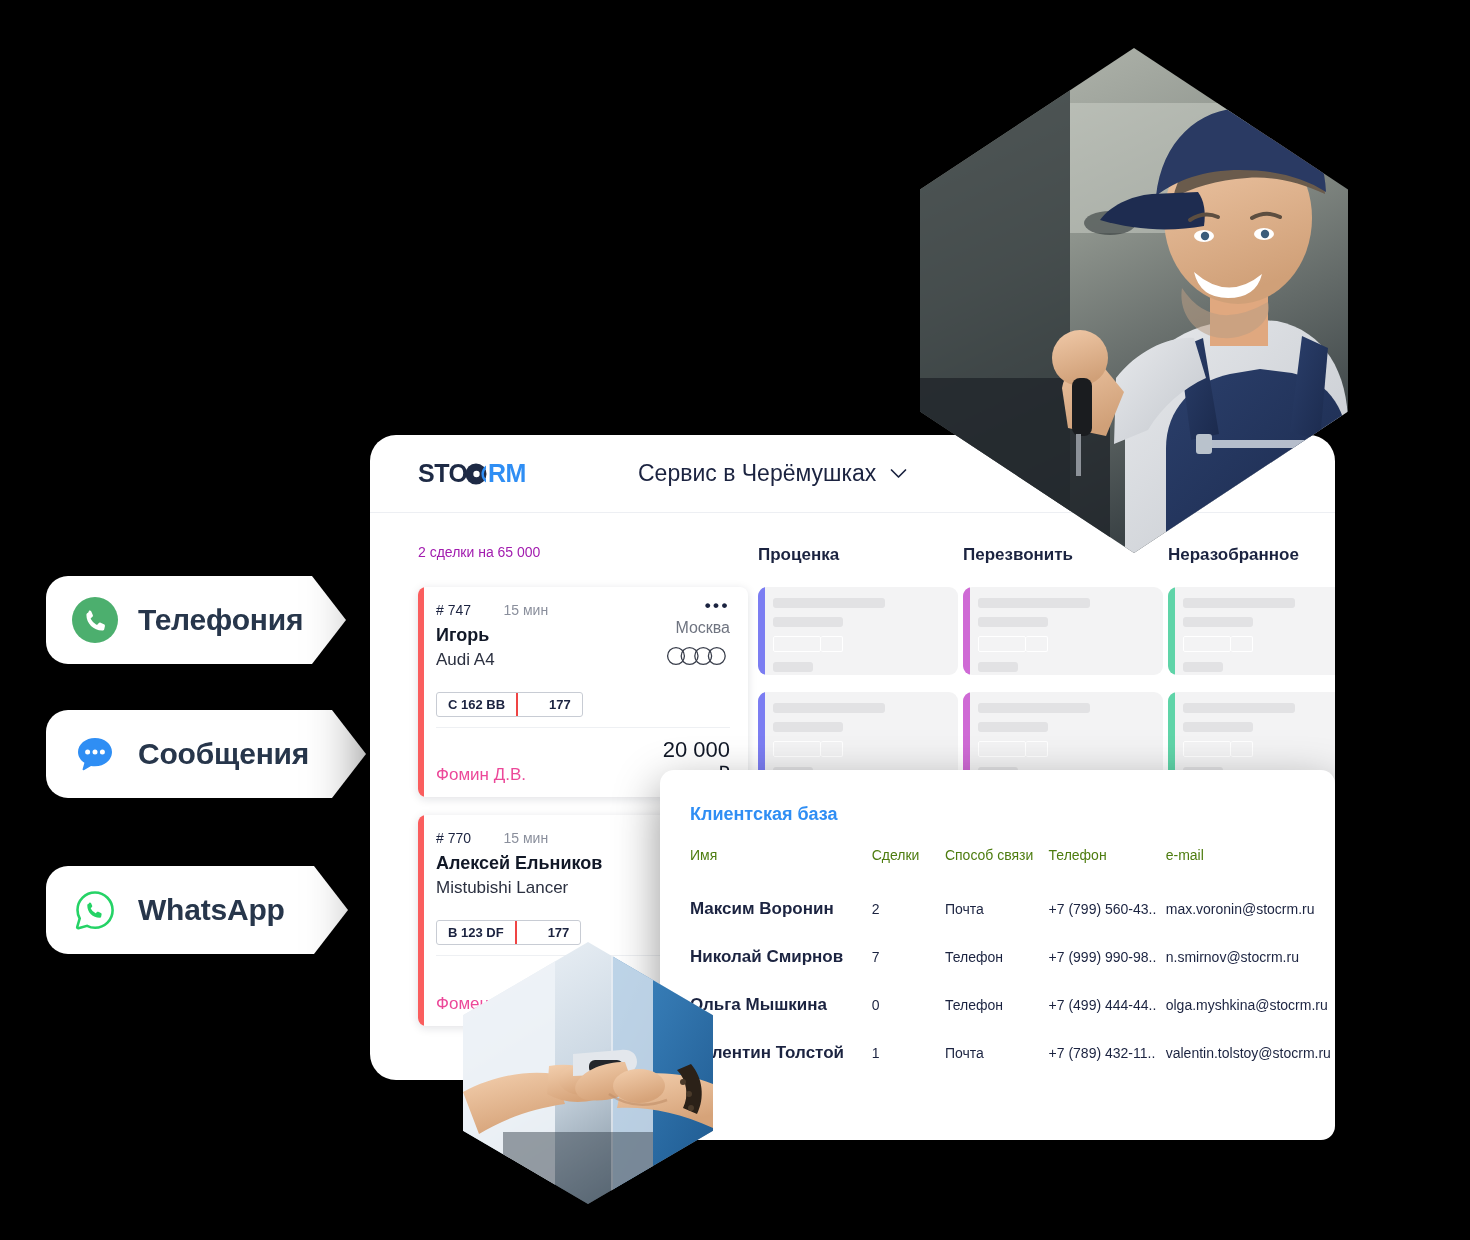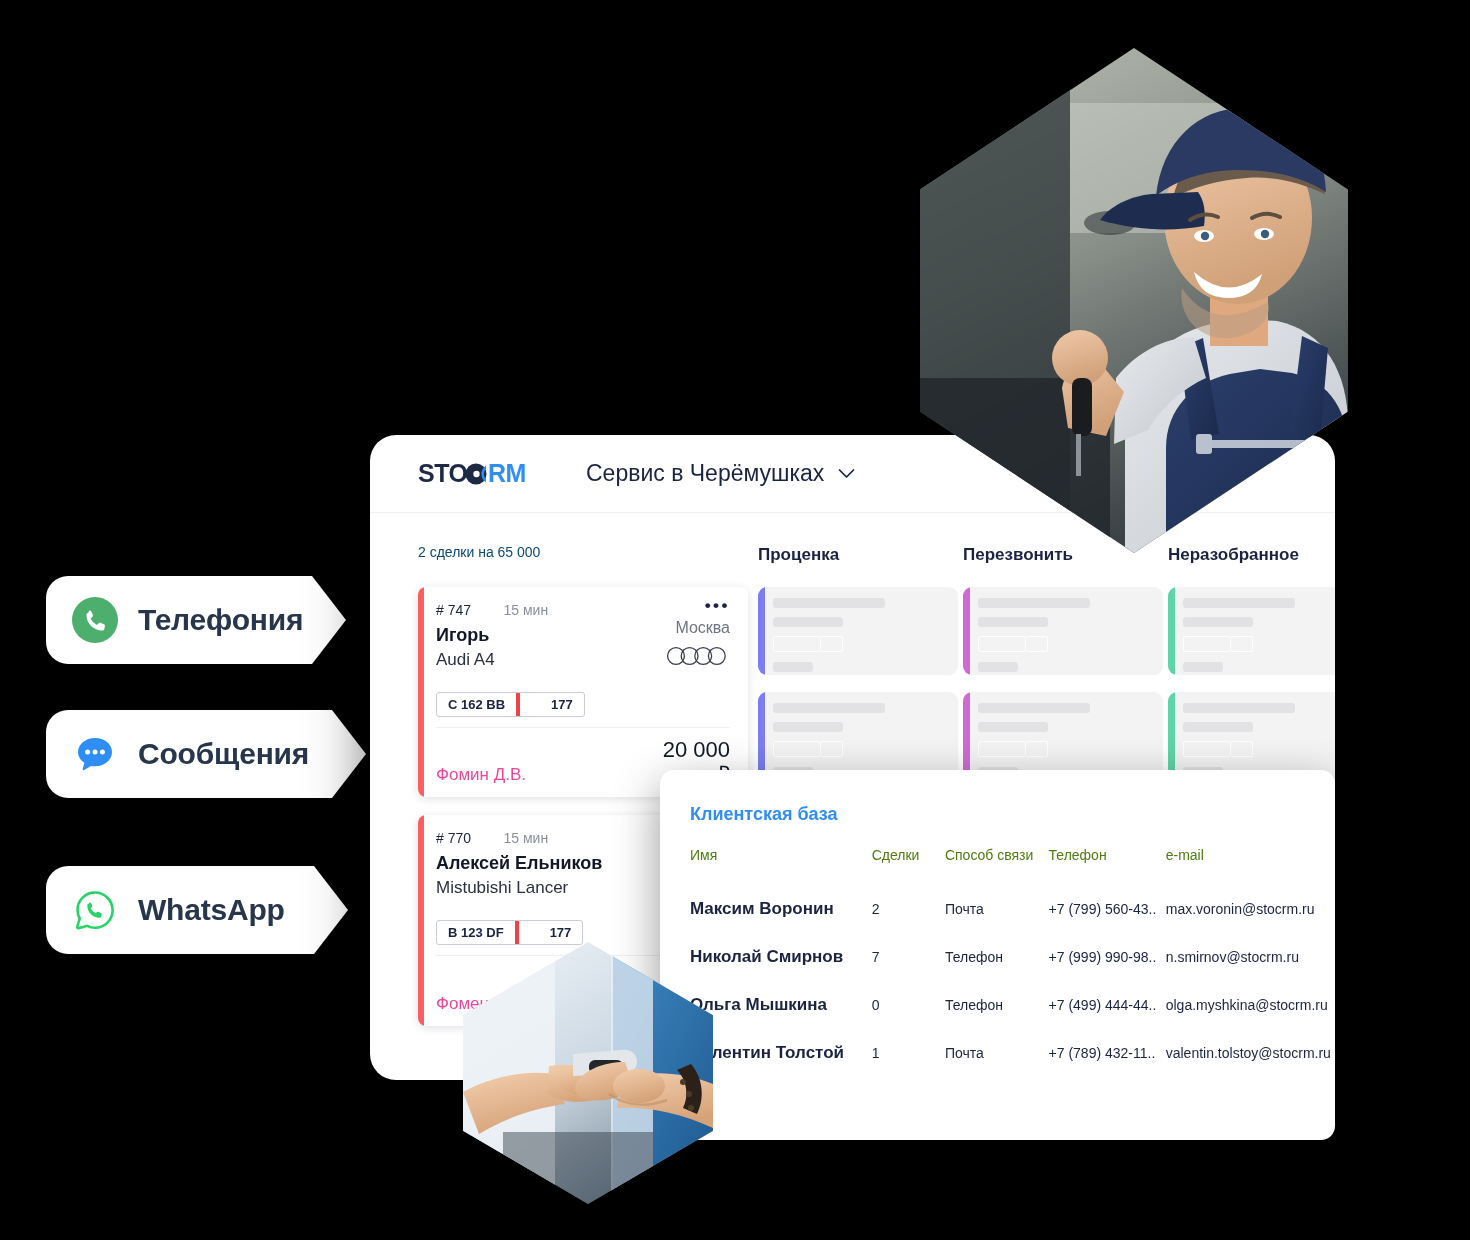--- a/index.html
+++ b/index.html
@@ -47,36 +47,36 @@
     border-radius: 26px;
     box-shadow: 0 22px 60px rgba(0,0,0,0.6);
     overflow: hidden;
   }
   .topbar {
     height: 78px;
     display: flex;
     align-items: center;
     padding: 0 0 0 48px;
     border-bottom: 1px solid #edeff3;
-    gap: 32px;
+    gap: 84px;
   }
   .logo { display: flex; align-items: center; height: 30px; }
   .logo svg { display:block; }
   .workspace {
     display: flex; align-items: center; gap: 14px;
     font-size: 23px; color: #1b2340; font-weight: 400;
   }
   .chev { display:block; }
 
   .board { padding: 24px 0 0 0; position: relative; height: 567px; }
   .board-head { padding: 0 48px; display:flex; }
   .col-main { width: 340px; flex: 0 0 340px; }
   .col-ph { width: 200px; flex: 0 0 200px; margin-right: 5px;}
   .board-title { font-size: 29px; font-weight: 700; color: #1b2340; letter-spacing:-0.3px;}
-  .board-sub { font-size: 14px; color: #0c4a6e; margin-top: 7px; }
+  .board-sub { font-size: 14px; color: #a21caf; margin-top: 7px; }
   .col-title { font-size: 17px; font-weight: 700; color: #1b2340; padding-top: 8px;}
 
   .board-body { padding: 22px 48px 0 48px; display: flex; }
 
   
   .deal-card {
     position: relative;
     width: 330px;
     background: #ffffff;
     border-radius: 8px;
@@ -91,21 +91,21 @@
   }
   .dc-row { display: flex; justify-content: space-between; align-items: flex-start; }
   .dc-id { font-size: 14px; color: #1b2340; font-weight: 400; }
   .dc-time { font-size: 14px; color: #8a8f9c; margin-left: 28px; }
   .dots { letter-spacing: 2.5px; color: #1b2340; font-size: 17px; line-height: 10px; font-weight:700;}
   .dc-name { font-size: 18px; font-weight: 700; color: #111827; margin-top: 6px; }
   .dc-city { font-size: 16px; color: #6f7480; font-weight: 400; }
   .dc-model { font-size: 17px; color: #2b3040; margin-top: 4px; }
   .dc-plate { display: inline-flex; border: 1px solid #c8ccd4; border-radius: 3px; margin-top: 22px; overflow:hidden;}
   .dc-plate span { font-size: 13px; font-weight: 700; color: #1b2340; padding: 4px 11px; }
-  .dc-plate .reg { border-left: 4px solid #ef4444; padding-left: 31px; }
+  .dc-plate .reg { border-left: 2px solid #ef4444; padding-left: 31px; }
   .dc-foot { display:flex; justify-content: space-between; align-items: flex-end; margin-top: 10px;
              border-top: 1px solid #eef0f3; padding-top: 9px; }
   .dc-master { font-size: 17px; color: #ec4899; }
   .dc-sum { font-size: 22px; color: #111827; text-align: right; line-height: 1.15;}
   .dc-cur { font-size: 20px; color: #111827; }
   .audi { display:block; }
 
   
   .sk-col { width: 200px; flex: 0 0 200px; margin-right: 5px; }
   .sk-card {

